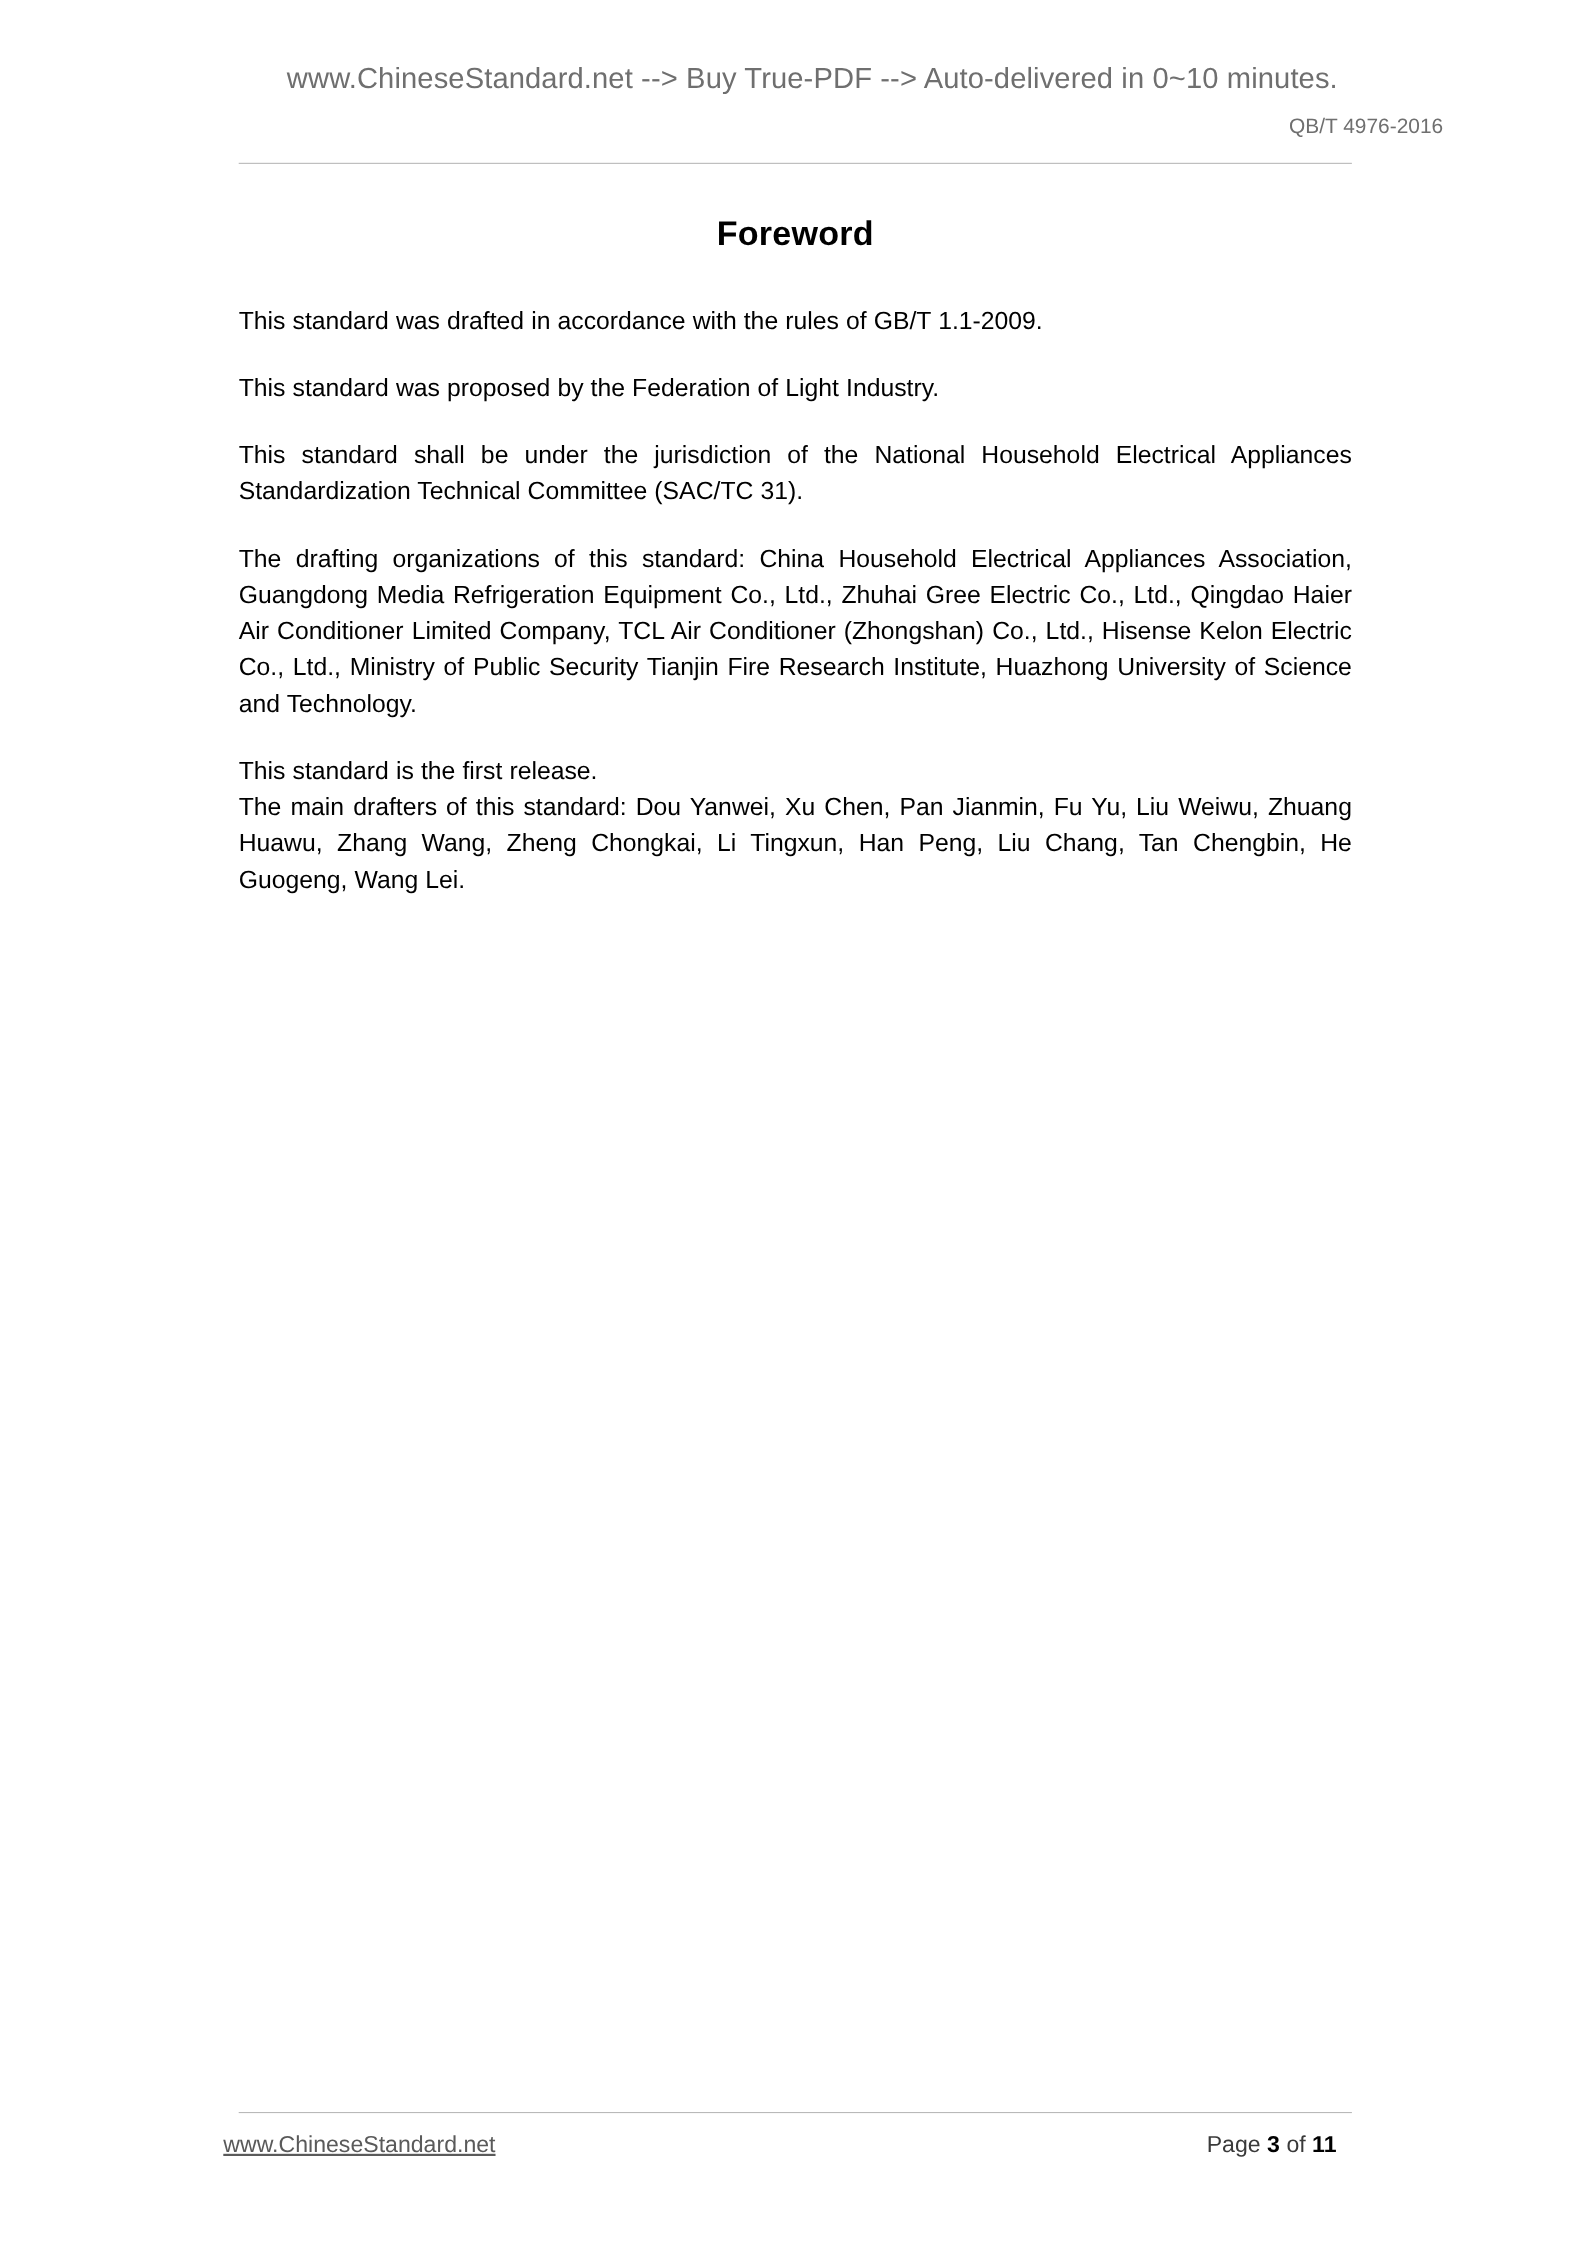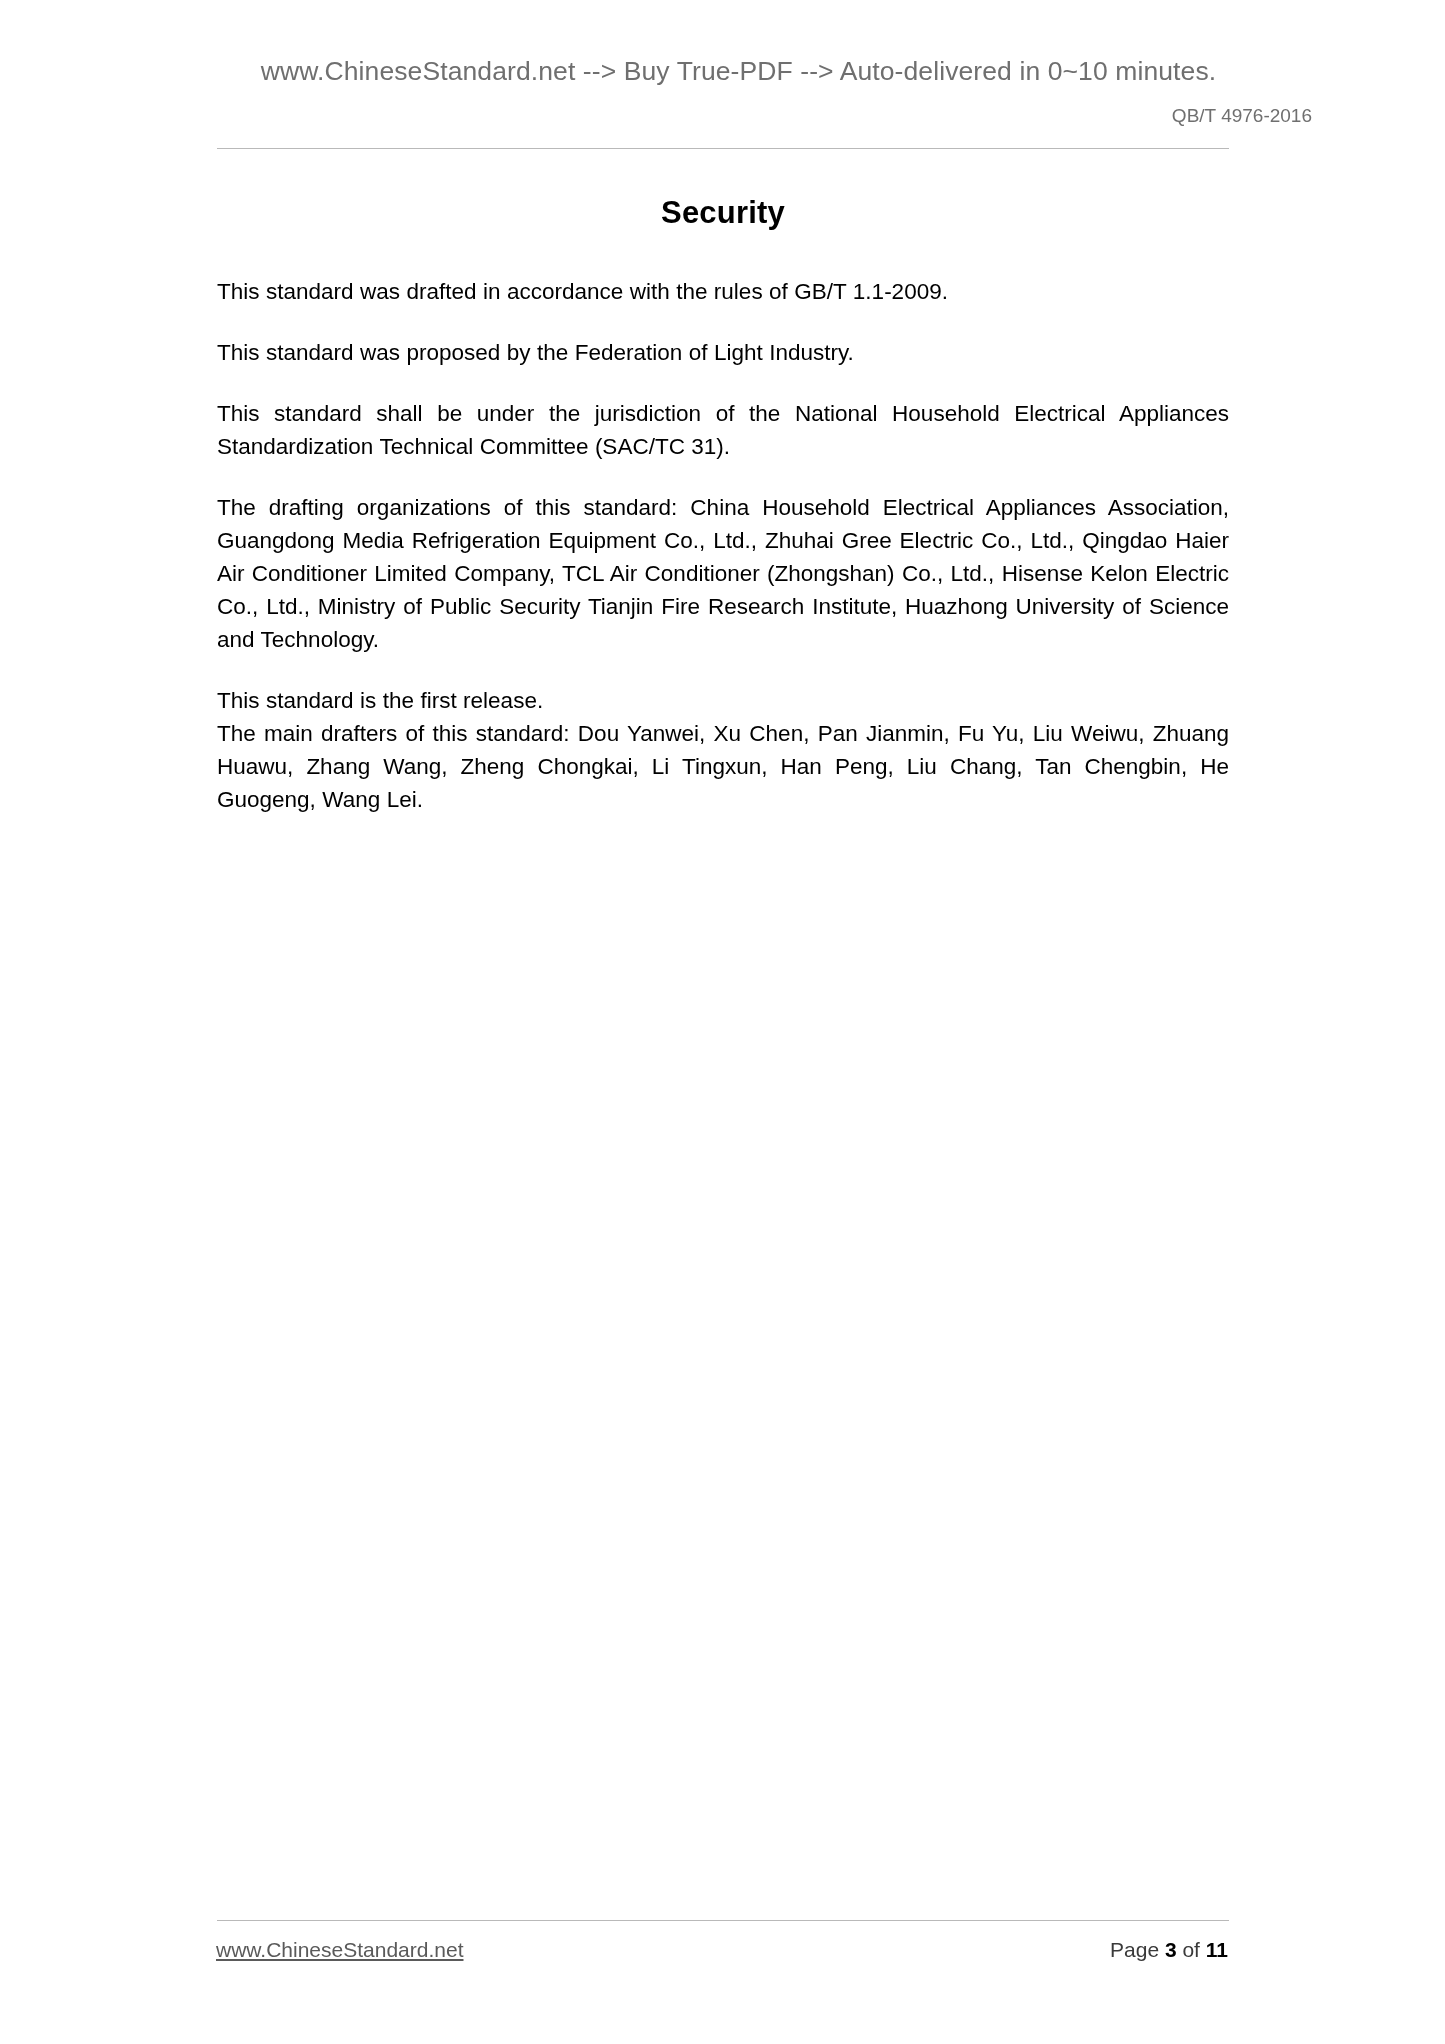--- a/index.html
+++ b/index.html
@@ -80,21 +80,21 @@
     position: absolute;
     top: 1920px;
     left: 217px;
     width: 1012px;
     height: 1px;
     background: #b9b9b9;
   }
   .footer {
     position: absolute;
     top: 1938px;
-    left: 216px;
+    left: 203px;
     width: 1012px;
     display: flex;
     justify-content: space-between;
     align-items: baseline;
     font-size: 21px;
   }
   .footer-link {
     color: #5a5a5a;
     text-decoration: underline;
     cursor: pointer;
@@ -114,21 +114,21 @@
 </head>
 <body>
 
 <div class="page">
 
   <div class="watermark-line">www.ChineseStandard.net --&gt; Buy True-PDF --&gt; Auto-delivered in 0~10 minutes.</div>
   <div class="std-code">QB/T 4976-2016</div>
   <div class="header-rule"></div>
 
   <div class="content">
-    <h1 class="title">Security</h1>
+    <h1 class="title">Foreword</h1>
     <p class="para">This standard was drafted in accordance with the rules of GB/T 1.1-2009.</p>
     <p class="para">This standard was proposed by the Federation of Light Industry.</p>
     <p class="para">This standard shall be under the jurisdiction of the National Household Electrical Appliances Standardization Technical Committee (SAC/TC 31).</p>
     <p class="para">The drafting organizations of this standard: China Household Electrical Appliances Association, Guangdong Media Refrigeration Equipment Co., Ltd., Zhuhai Gree Electric Co., Ltd., Qingdao Haier Air Conditioner Limited Company, TCL Air Conditioner (Zhongshan) Co., Ltd., Hisense Kelon Electric Co., Ltd., Ministry of Public Security Tianjin Fire Research Institute, Huazhong University of Science and Technology.</p>
     <p class="para last">This standard is the first release.</p>
     <p class="para">The main drafters of this standard: Dou Yanwei, Xu Chen, Pan Jianmin, Fu Yu, Liu Weiwu, Zhuang Huawu, Zhang Wang, Zheng Chongkai, Li Tingxun, Han Peng, Liu Chang, Tan Chengbin, He Guogeng, Wang Lei.</p>
   </div>
 
   <div class="footer-rule"></div>
 

